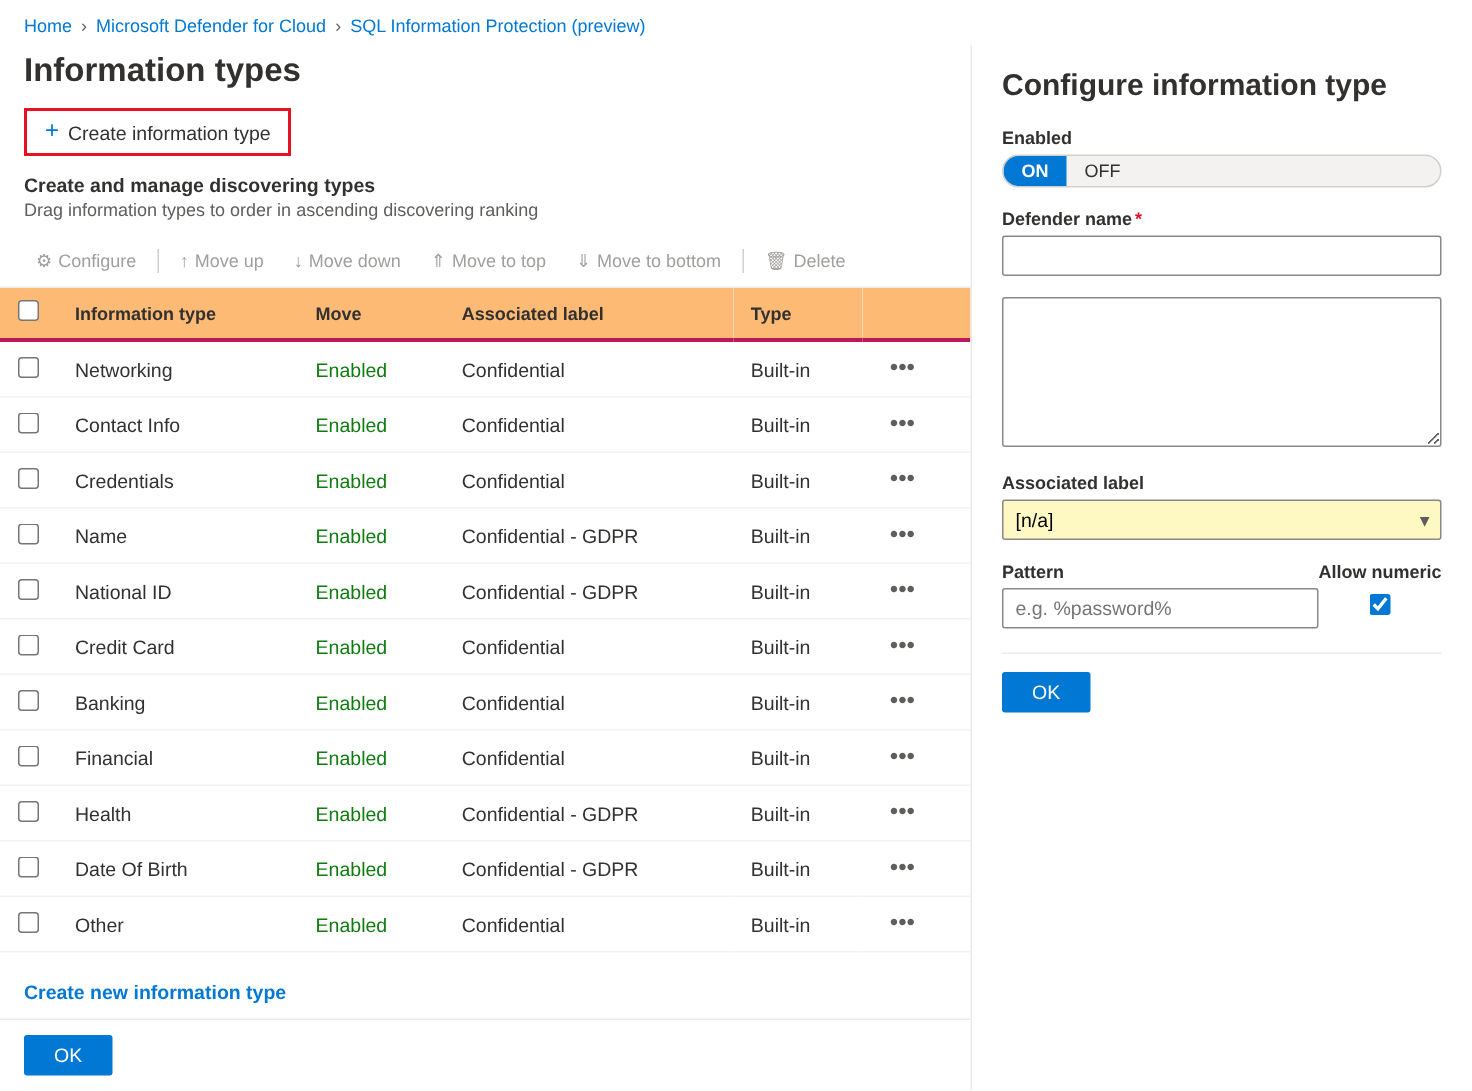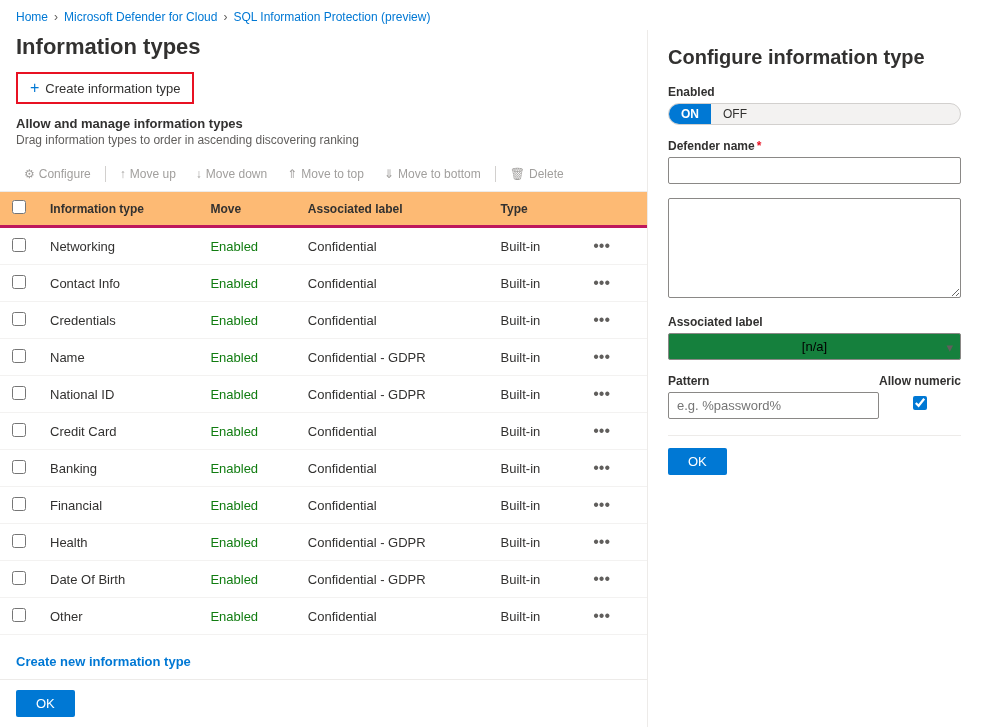--- a/index.html
+++ b/index.html
@@ -37,21 +37,21 @@
     .field-group { margin-bottom: 14px; }
     .field-label { font-size: 12px; font-weight: 600; margin-bottom: 4px; color: #323130; }
     .field-label .required { color: #e81123; margin-left: 2px; }
     .toggle-label-text { font-size: 12px; font-weight: 600; color: #323130; margin-bottom: 4px; }
     .toggle-wrap { display: flex; align-items: center; background: #f3f2f1; border-radius: 12px; overflow: hidden; border: 1px solid #d2d0ce; }
     .toggle-on { background: #0078d4; color: #fff; padding: 3px 12px; font-size: 12px; font-weight: 600; cursor: pointer; }
     .toggle-off { background: transparent; color: #323130; padding: 3px 12px; font-size: 12px; cursor: pointer; }
     .text-input { width: 100%; border: 1px solid #8a8886; padding: 5px 8px; font-size: 13px; border-radius: 2px; }
     textarea.text-input { height: 100px; resize: vertical; }
     .select-wrap { position: relative; }
-    .select-wrap select { width: 100%; border: 1px solid #8a8886; padding: 5px 8px; font-size: 13px; border-radius: 2px; appearance: none; background: #15803d; cursor: pointer; text-align: center; }
+    .select-wrap select { width: 100%; border: 1px solid #8a8886; padding: 5px 8px; font-size: 13px; border-radius: 2px; appearance: none; background: #fef9c3; cursor: pointer; }
     .select-wrap .chevron { position: absolute; right: 8px; top: 50%; transform: translateY(-50%); pointer-events: none; color: #605e5c; }
     .pattern-row { display: flex; align-items: flex-start; }
     .pattern-col { flex: 1; }
     .pattern-col .field-label { font-weight: 600; }
     .allow-numeric-col { display: flex; flex-direction: column; align-items: center; gap: 4px; }
     .checkbox-blue { width: 16px; height: 16px; accent-color: #0078d4; cursor: pointer; }
     input[type="checkbox"] { width: 14px; height: 14px; cursor: pointer; accent-color: #0078d4; }
     .pattern-input { width: 100%; border: 1px solid #8a8886; padding: 5px 8px; font-size: 13px; border-radius: 2px; color: #a19f9d; }
     .right-ok-area { margin-top: 16px; border-top: 1px solid #edebe9; padding-top: 12px; }
     .divider { width: 1px; height: 16px; background: #d2d0ce; margin: 0 2px; }
@@ -73,21 +73,21 @@
     <div class="page-title">Information types</div>
 
     <div class="create-btn-area">
       <button class="create-btn">
         <span class="plus">+</span>
         <span>Create information type</span>
       </button>
     </div>
 
     <div class="description-area">
-      <div class="desc-title">Allow and manage information types</div>
+      <div class="desc-title">Create and manage discovering types</div>
       <div class="desc-sub">Drag information types to order in ascending discovering ranking</div>
     </div>
 
     <div class="toolbar">
       <button class="toolbar-btn disabled">
         <span>⚙</span>
         <span>Configure</span>
       </button>
       <div class="divider"></div>
       <button class="toolbar-btn disabled">

